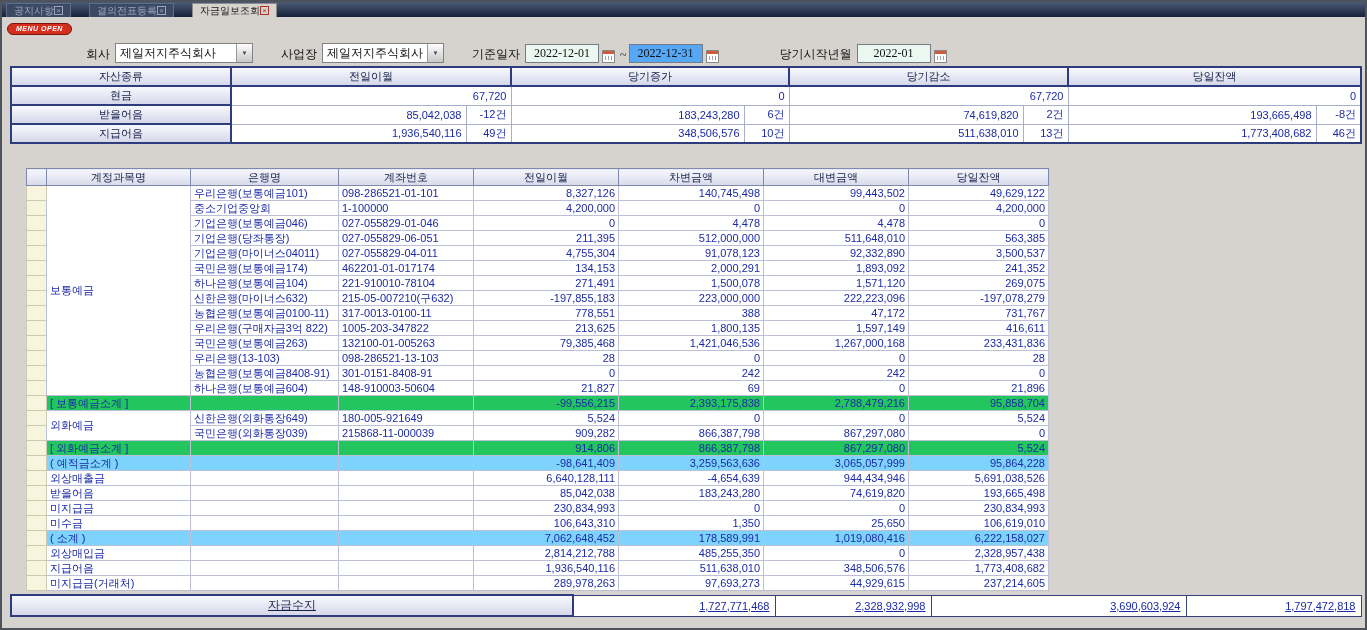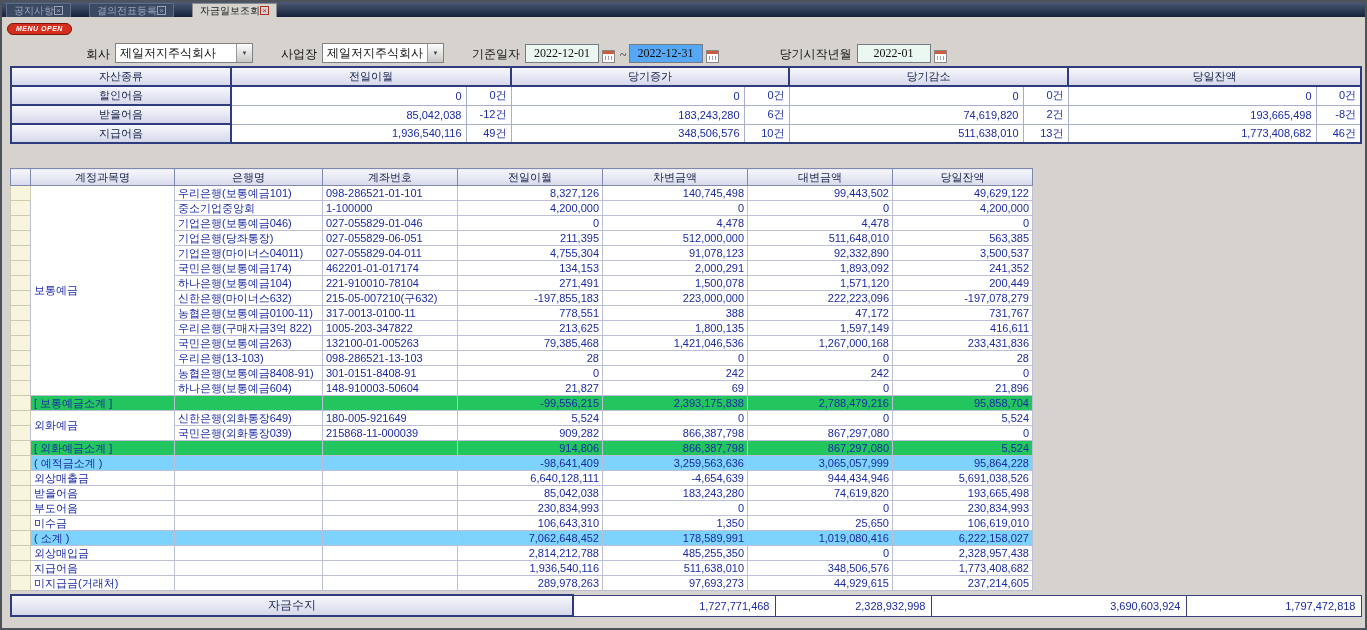--- a/index.html
+++ b/index.html
@@ -40,33 +40,33 @@
   .cal::after { content: ""; position: absolute; left: 2px; right: 2px; top: 5px; bottom: 2px;
                 background: repeating-linear-gradient(to right, #98a2b4 0 1px, transparent 1px 3px); }
 
   
   .summary { position: absolute; top: 64px; left: 8px; width: 1350px; border-collapse: collapse; table-layout: fixed; border: 2px solid #2e3c7e; }
   .summary th, .summary td { height: 19px; font-size: 11px; white-space: nowrap; overflow: hidden; }
   .summary .hcell, .summary .lcell { background: linear-gradient(#f7f8fd, #d6d8ea); border: 2px solid #2e3c7e; color: #16204a; font-weight: normal; text-align: center; }
   .summary td.num { background: #fff; border: 1px solid #a9aecb; color: #1b2aa6; text-align: right; padding-right: 4px; }
 
   
-  .main { position: absolute; top: 166px; left: 8px; width: 1022px; border-collapse: collapse; table-layout: fixed; border: 1px solid #5e6793; }
+  .main { position: absolute; top: 166px; left: 24px; width: 1022px; border-collapse: collapse; table-layout: fixed; border: 1px solid #5e6793; }
   .main th { height: 17px; background: linear-gradient(#f6f7fc, #d8daeb); border: 1px solid #8089ad; font-size: 11px; font-weight: normal; color: #16204a; white-space: nowrap; overflow: hidden; }
   .main td { height: 15px; line-height: 13px; border: 1px solid #bcc0d6; font-size: 11px; color: #1b2aa6; white-space: nowrap; overflow: hidden; background: #fff; }
   .main td.num { text-align: right; padding-right: 3px; }
   .main td.txt { text-align: left; padding-left: 3px; }
   .main tr.gray td { background: #22c55e; }
   .main tr.purple td { background: #7dd3fc; }
   .main td.ind { background: #f8f5df !important; border-color: #cdcab2; }
   .main td.vgroup { background: #fff !important; font-family: Liberation Serif, serif; }
 
   
   .footer { position: absolute; top: 592px; left: 8px; width: 1350px; border-collapse: collapse; table-layout: fixed; }
-  .footer td { height: 21px; font-size: 11px; white-space: nowrap; overflow: hidden; }
+  .footer td { height: 21px; font-size: 11px; white-space: nowrap; overflow: hidden; text-decoration: underline; }
   .footer td.flab { background: linear-gradient(#f7f8fd, #d6d8ea); border: 2px solid #2e3c7e; text-align: center; color: #16204a; font-size: 12px; }
   .footer td.fval { background: #fff; border: 1px solid #39417c; color: #1b2aa6; text-align: right; padding-right: 5px; }
 </style>
 </head>
 <body>
 
 <div class="window">
 
   <div class="tabbar">
       <div class="tab">
@@ -126,29 +126,25 @@
         <tr>
           <th class="hcell">자산종류</th>
           <th class="hcell" colspan="2">전일이월</th>
           <th class="hcell" colspan="2">당기증가</th>
           <th class="hcell" colspan="2">당기감소</th>
           <th class="hcell" colspan="2">당일잔액</th>
         </tr>
       </thead>
     <tbody>
         <tr>
-          <td class="lcell">할인어음</td>
-          <td class="num">0</td>
-          <td class="num">0건</td>
-          <td class="num">0</td>
-          <td class="num">0건</td>
-          <td class="num">0</td>
-          <td class="num">0건</td>
-          <td class="num">0</td>
-          <td class="num">0건</td>
+          <td class="lcell">현금</td>
+          <td class="num" colspan="2">67,720</td>
+          <td class="num" colspan="2">0</td>
+          <td class="num" colspan="2">67,720</td>
+          <td class="num" colspan="2">0</td>
         </tr>
         <tr>
           <td class="lcell">받을어음</td>
           <td class="num">85,042,038</td>
           <td class="num">-12건</td>
           <td class="num">183,243,280</td>
           <td class="num">6건</td>
           <td class="num">74,619,820</td>
           <td class="num">2건</td>
           <td class="num">193,665,498</td>
@@ -247,21 +243,21 @@
           <td class="num">1,893,092</td>
           <td class="num">241,352</td>
         </tr>
         <tr>
           <td class="ind"></td>
           <td class="txt">하나은행(보통예금104)</td>
           <td class="txt">221-910010-78104</td>
           <td class="num">271,491</td>
           <td class="num">1,500,078</td>
           <td class="num">1,571,120</td>
-          <td class="num">200,449</td>
+          <td class="num">269,075</td>
         </tr>
         <tr>
           <td class="ind"></td>
           <td class="txt">신한은행(마이너스632)</td>
           <td class="txt">215-05-007210(구632)</td>
           <td class="num">-197,855,183</td>
           <td class="num">223,000,000</td>
           <td class="num">222,223,096</td>
           <td class="num">-197,078,279</td>
         </tr>
@@ -383,21 +379,21 @@
           <td class="txt">받을어음</td>
           <td class="txt"></td>
           <td class="txt"></td>
           <td class="num">85,042,038</td>
           <td class="num">183,243,280</td>
           <td class="num">74,619,820</td>
           <td class="num">193,665,498</td>
         </tr>
         <tr>
           <td class="ind"></td>
-          <td class="txt">부도어음</td>
+          <td class="txt">미지급금</td>
           <td class="txt"></td>
           <td class="txt"></td>
           <td class="num">230,834,993</td>
           <td class="num">0</td>
           <td class="num">0</td>
           <td class="num">230,834,993</td>
         </tr>
         <tr>
           <td class="ind"></td>
           <td class="txt">미수금</td>

